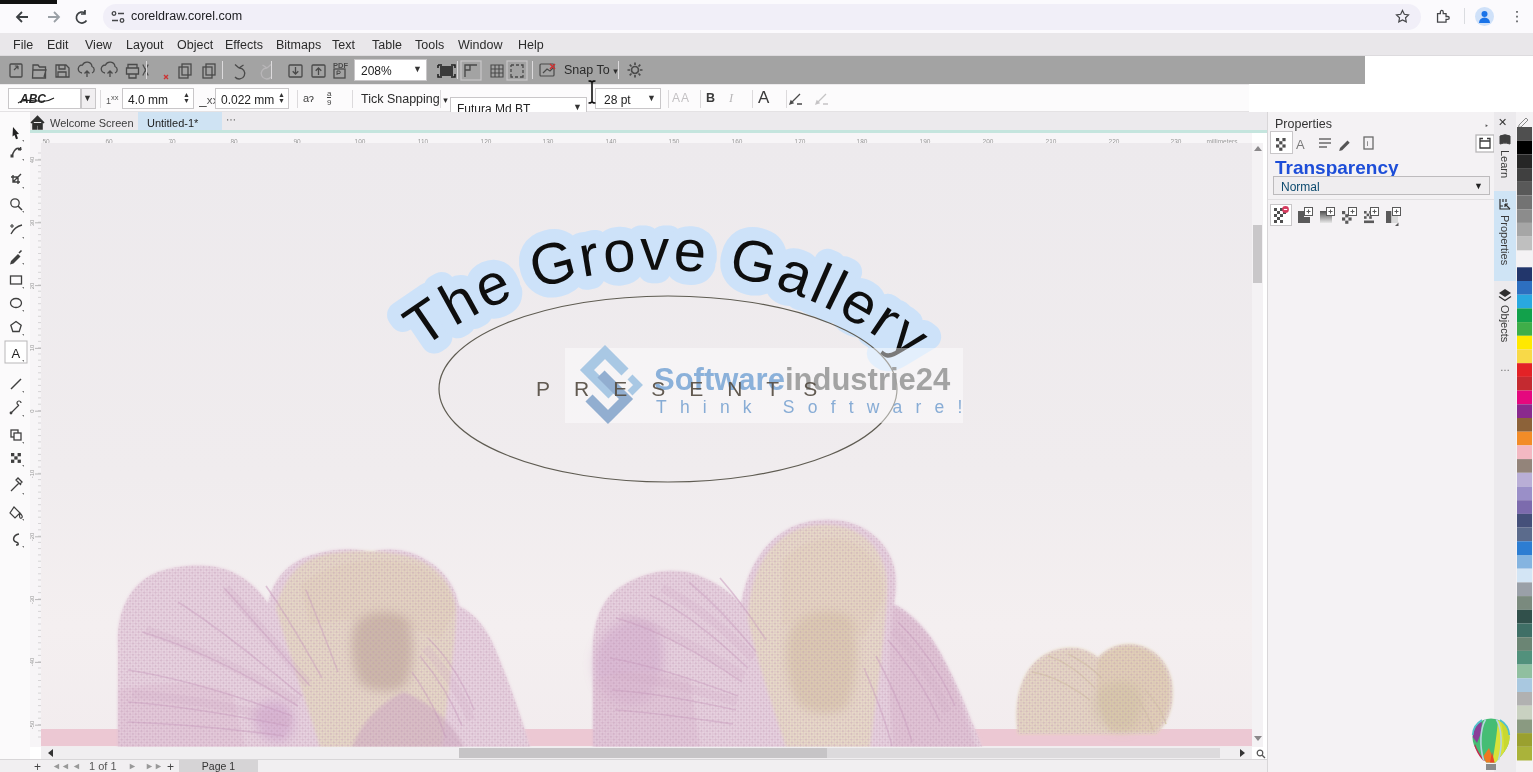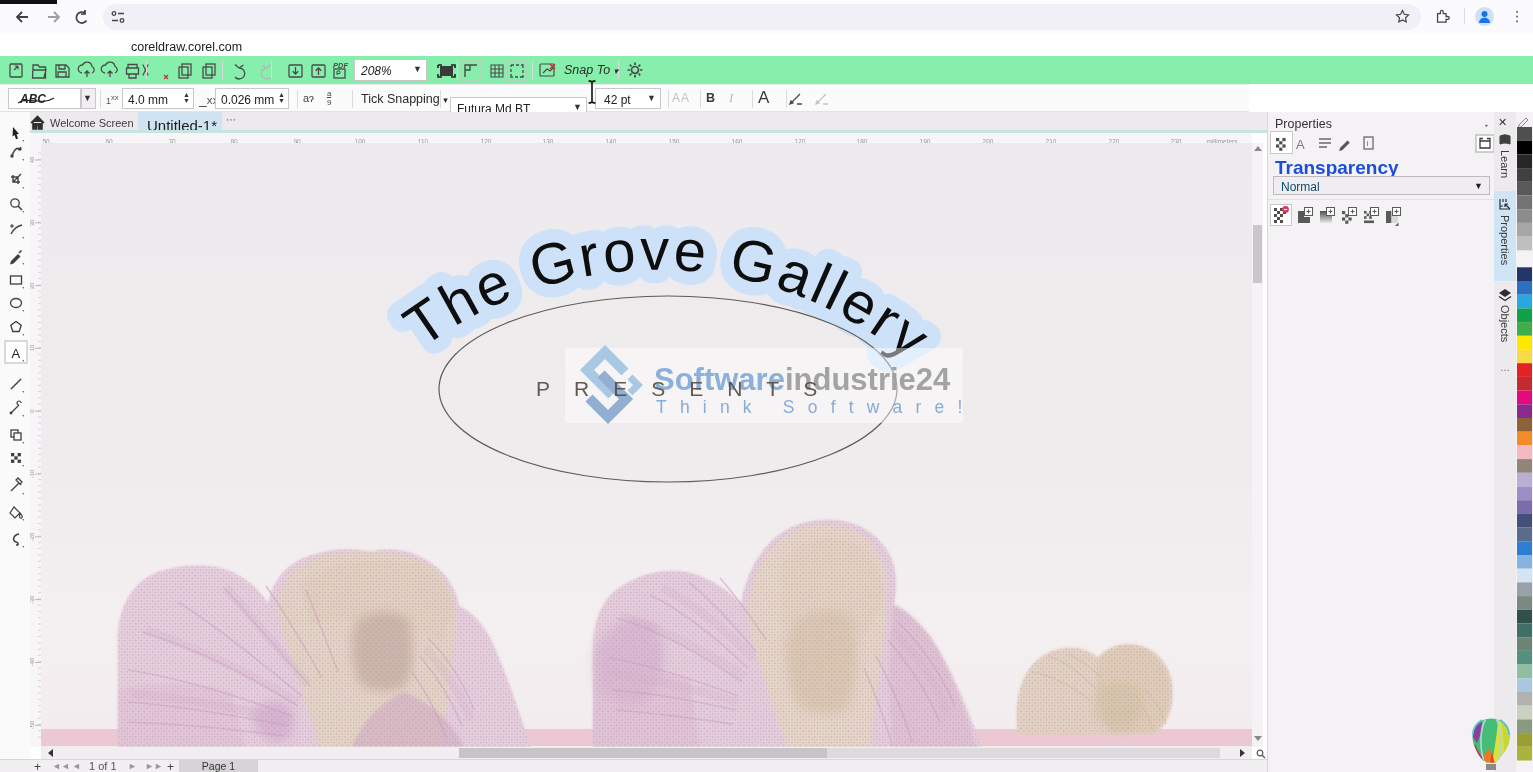--- a/index.html
+++ b/index.html
@@ -4,27 +4,27 @@
 <style>
   * { margin:0; padding:0; box-sizing:border-box; }
   html,body { width:1533px; height:772px; overflow:hidden; background:#fff;
     font-family:"Liberation Sans", sans-serif; }
   .abs { position:absolute; }
   #stage { position:relative; width:1533px; height:772px; }
   
   #chrome { left:0; top:0; width:1533px; height:33px; background:#fbfafd; }
   #pill { position:absolute; left:103px; top:4px; width:1318px; height:26px;
     border-radius:13px; background:#f1eff8; }
-  #urltxt { position:absolute; left:131px; top:9px; font-size:12.5px; color:#202124;margin-top:31px; }
+  #urltxt { position:absolute; left:131px; top:9px; font-size:12.5px; color:#202124; }
   
   #menubar { left:0; top:33px; width:1533px; height:23px; background:#e9e7ea;
     border-bottom:1px solid #dddbde; }
   #menubar span { position:absolute; top:5px; font-size:12.5px; color:#2b2b2b; }
   
-  #tb1 { left:0; top:56px; width:1533px; height:28px; background:#86efac;font-style:italic; }
+  #tb1 { left:0; top:56px; width:1365px; height:28px; background:#a3a3a3; }
   #tb2 { left:0; top:84px; width:1249px; height:28px; background:#fcfbfc;
     border-top:1px solid #eceaec; border-bottom:1px solid #e4e2e4;}
   .vsep { position:absolute; top:5px; width:1px; height:18px; background:#dcdadc; }
   .combo { position:absolute; background:#fff; border:1px solid #c9c7c9; font-size:12px;
     color:#222; }
   .combo .chev { position:absolute; right:4px; top:50%; transform:translateY(-62%);
     font-size:9px; color:#333; }
   .gbtn { position:absolute; font-size:12.5px; color:#2b2b2b; }
   
   #tabrow { left:0; top:112px; width:1267px; height:21px; background:#eceaed; }
@@ -77,20 +77,34 @@
     </svg>
     <div class="abs" style="left:1464px;top:8px;width:1px;height:16px;background:#dadce0"></div>
     <svg class="abs" style="left:1475px;top:7px" width="19" height="19" viewBox="0 0 19 19">
       <circle cx="9.5" cy="9.5" r="9.5" fill="#cfe1f9"></circle>
       <circle cx="9.5" cy="7" r="3" fill="#1a73e8"></circle>
       <path d="M4 16 a5.5 5.5 0 0 1 11 0 z" fill="#1a73e8"></path>
     </svg>
     <div class="abs" style="left:1510px;top:8px;font-size:14px;color:#454649;letter-spacing:0;">⋮</div>
   </div>
 
+  <div id="menubar" class="abs">
+    <span style="left:13px">File</span>
+      <span style="left:47px">Edit</span>
+    <span style="left:85px">View</span>
+      <span style="left:126px">Layout</span>
+    <span style="left:177px">Object</span>
+      <span style="left:225px">Effects</span>
+    <span style="left:276px">Bitmaps</span>
+      <span style="left:332px">Text</span>
+    <span style="left:372px">Table</span>
+      <span style="left:415px">Tools</span>
+    <span style="left:458px">Window</span>
+      <span style="left:518px">Help</span>
+  </div>
 
   <div id="tb1" class="abs">
     <svg class="abs" style="left:6px;top:5px" width="650" height="20" viewBox="0 0 650 20" fill="none" stroke="#4a4a4a" stroke-width="1.3">
 
       <rect x="4" y="3" width="12" height="13" rx="1"></rect>
         <path d="M8 9 l4-4 m0 0 h-3.2 m3.2 0 v3.2" stroke-width="1.2"></path>
 
       <path d="M27 6 v-2 h5 l1.5 2 h6 v11 h-13 z M27 9 h13 l-2 7"></path>
 
       <path d="M50 4 h10 l3 3 v9 h-13 z M53 4 v4 h6 v-4 M52 16 v-5 h8 v5"></path>
@@ -165,32 +179,32 @@
     <div class="combo" style="left:81px;top:3px;width:15px;height:21px;background:#f1eff1;">
       <span class="chev" style="right:3px">▼</span>
     </div>
     <div class="gbtn" style="left:106px;top:8px;font-size:9px;color:#555">1<sup>xx</sup></div>
     <div class="combo" style="left:122px;top:3px;width:72px;height:21px;">
       <span style="position:absolute;left:5px;top:4px">4.0 mm</span>
       <span class="chev" style="right:3px;font-size:7px;line-height:6px">▲<br>▼</span>
     </div>
     <div class="gbtn" style="left:199px;top:8px;font-size:14px;color:#555">–<sup>xx</sup></div>
     <div class="combo" style="left:215px;top:3px;width:74px;height:21px;">
-      <span style="position:absolute;left:5px;top:4px">0.026 mm</span>
+      <span style="position:absolute;left:5px;top:4px">0.022 mm</span>
       <span class="chev" style="right:3px;font-size:7px;line-height:6px">▲<br>▼</span>
     </div>
     <div class="gbtn" style="left:303px;top:7px;font-size:11px;color:#444">aɂ</div>
     <div class="gbtn" style="left:327px;top:4px;font-size:8px;color:#444;text-align:center;line-height:9px">a<br><span style="border-top:1px solid #444">9</span></div>
     <div class="gbtn" style="left:361px;top:7px">Tick Snapping <span style="font-size:9px">▾</span></div>
     <div class="combo" style="left:450px;top:12px;width:137px;height:21px;text-align:center;">
       <span style="position:absolute;left:6px;top:4px">Futura Md BT</span>
       <span class="chev">▼</span>
     </div>
     <div class="combo" style="left:595px;top:3px;width:66px;height:21px;">
-      <span style="position:absolute;left:8px;top:4px">42 pt</span>
+      <span style="position:absolute;left:8px;top:4px">28 pt</span>
       <span class="chev">▼</span>
     </div>
     <div class="gbtn" style="left:672px;top:6px;color:#c3c1c3;font-size:12px;font-weight:normal">A A</div>
     <div class="gbtn" style="left:706px;top:6px;font-weight:bold;color:#3a3a3a">B</div>
     <div class="gbtn" style="left:729px;top:6px;font-style:italic;color:#b9b7b9;font-family:'Liberation Serif',serif">I</div>
     <div class="gbtn" style="left:758px;top:3px;font-size:17px;color:#3a3a3a">A</div>
     <svg class="abs" style="left:788px;top:6px" width="50" height="16" viewBox="0 0 50 16" fill="none" stroke="#4a4a4a" stroke-width="1.3">
       <path d="M2 13 L12 3 M2 13 l3-1 -2-2 z M9 13 h5"></path>
       <g stroke="#c5c3c5">
           <path d="M28 13 L38 3 M28 13 l3-1 -2-2 z M35 13 h5"></path>
@@ -209,21 +223,21 @@
       <path d="M8 3 v20 M4.5 2 h3 m1 0 h3 M4.5 24 h3 m1 0 h3 M4.5 2 q2 0 3.5 1 q1.5-1 3.5-1 M4.5 24 q2 0 3.5-1 q1.5 1 3.5 1" stroke="#111" stroke-width="1.6" fill="none"></path>
     </svg>
   </div>
 
   <div id="tabrow" class="abs">
     <svg class="abs" style="left:30px;top:3px" width="15" height="15" viewBox="0 0 15 15">
       <path d="M1 8 L7.5 1.5 L14 8 M3 7 v7 h3.5 v-4 h2 v4 H12 V7" fill="#2f2f2f" stroke="#2f2f2f" stroke-width="1.6"></path>
     </svg>
     <span class="abs" style="left:50px;top:5px;font-size:11px;color:#3c3c3c">Welcome Screen</span>
     <div class="abs" style="left:138px;top:0;width:84px;height:21px;background:#cfe3f3;"></div>
-    <span class="abs" style="left:147px;top:5px;font-size:15px;color:#1c1c1c">Untitled-1*</span>
+    <span class="abs" style="left:147px;top:5px;font-size:11px;color:#1c1c1c">Untitled-1*</span>
     <span class="abs" style="left:226px;top:2px;font-size:10px;color:#555">⋯</span>
   </div>
   <div id="tealline" class="abs"></div>
 
   <div id="hruler" class="abs"><svg width="1222" height="10" id="hrsvg">
         <path d="M3.4 7 v3 M9.7 7 v3 M22.3 7 v3 M28.6 7 v3 M34.8 7 v3 M41.1 7 v3 M47.4 7 v3 M53.7 7 v3 M60.0 7 v3 M66.2 7 v3 M72.5 7 v3 M85.1 7 v3 M91.4 7 v3 M97.6 7 v3 M103.9 7 v3 M110.2 7 v3 M116.5 7 v3 M122.8 7 v3 M129.0 7 v3 M135.3 7 v3 M147.9 7 v3 M154.2 7 v3 M160.4 7 v3 M166.7 7 v3 M173.0 7 v3 M179.3 7 v3 M185.6 7 v3 M191.8 7 v3 M198.1 7 v3 M210.7 7 v3 M217.0 7 v3 M223.2 7 v3 M229.5 7 v3 M235.8 7 v3 M242.1 7 v3 M248.4 7 v3 M254.6 7 v3 M260.9 7 v3 M273.5 7 v3 M279.8 7 v3 M286.0 7 v3 M292.3 7 v3 M298.6 7 v3 M304.9 7 v3 M311.2 7 v3 M317.4 7 v3 M323.7 7 v3 M336.3 7 v3 M342.6 7 v3 M348.8 7 v3 M355.1 7 v3 M361.4 7 v3 M367.7 7 v3 M374.0 7 v3 M380.2 7 v3 M386.5 7 v3 M399.1 7 v3 M405.4 7 v3 M411.6 7 v3 M417.9 7 v3 M424.2 7 v3 M430.5 7 v3 M436.8 7 v3 M443.0 7 v3 M449.3 7 v3 M461.9 7 v3 M468.2 7 v3 M474.4 7 v3 M480.7 7 v3 M487.0 7 v3 M493.3 7 v3 M499.6 7 v3 M505.8 7 v3 M512.1 7 v3 M524.7 7 v3 M531.0 7 v3 M537.2 7 v3 M543.5 7 v3 M549.8 7 v3 M556.1 7 v3 M562.4 7 v3 M568.6 7 v3 M574.9 7 v3 M587.5 7 v3 M593.8 7 v3 M600.0 7 v3 M606.3 7 v3 M612.6 7 v3 M618.9 7 v3 M625.2 7 v3 M631.4 7 v3 M637.7 7 v3 M650.3 7 v3 M656.6 7 v3 M662.8 7 v3 M669.1 7 v3 M675.4 7 v3 M681.7 7 v3 M688.0 7 v3 M694.2 7 v3 M700.5 7 v3 M713.1 7 v3 M719.4 7 v3 M725.6 7 v3 M731.9 7 v3 M738.2 7 v3 M744.5 7 v3 M750.8 7 v3 M757.0 7 v3 M763.3 7 v3 M775.9 7 v3 M782.2 7 v3 M788.4 7 v3 M794.7 7 v3 M801.0 7 v3 M807.3 7 v3 M813.6 7 v3 M819.8 7 v3 M826.1 7 v3 M838.7 7 v3 M845.0 7 v3 M851.2 7 v3 M857.5 7 v3 M863.8 7 v3 M870.1 7 v3 M876.4 7 v3 M882.6 7 v3 M888.9 7 v3 M901.5 7 v3 M907.8 7 v3 M914.0 7 v3 M920.3 7 v3 M926.6 7 v3 M932.9 7 v3 M939.2 7 v3 M945.4 7 v3 M951.7 7 v3 M964.3 7 v3 M970.6 7 v3 M976.8 7 v3 M983.1 7 v3 M989.4 7 v3 M995.7 7 v3 M1002.0 7 v3 M1008.2 7 v3 M1014.5 7 v3 M1027.1 7 v3 M1033.4 7 v3 M1039.6 7 v3 M1045.9 7 v3 M1052.2 7 v3 M1058.5 7 v3 M1064.8 7 v3 M1071.0 7 v3 M1077.3 7 v3 M1089.9 7 v3 M1096.2 7 v3 M1102.4 7 v3 M1108.7 7 v3 M1115.0 7 v3 M1121.3 7 v3 M1127.6 7 v3 M1133.8 7 v3 M1140.1 7 v3 M1152.7 7 v3 M1159.0 7 v3 M1165.2 7 v3" stroke="#c9c7c9" stroke-width="0.7"></path>
         <path d="M-46.8 5 v5 M16.0 5 v5 M78.8 5 v5 M141.6 5 v5 M204.4 5 v5 M267.2 5 v5 M330.0 5 v5 M392.8 5 v5 M455.6 5 v5 M518.4 5 v5 M581.2 5 v5 M644.0 5 v5 M706.8 5 v5 M769.6 5 v5 M832.4 5 v5 M895.2 5 v5 M958.0 5 v5 M1020.8 5 v5 M1083.6 5 v5 M1146.4 5 v5" stroke="#aaa8aa" stroke-width="0.8"></path>
         <text x="16" y="7" font-size="6.5" fill="#9a9a9a" text-anchor="middle">50</text>
         <text x="79" y="7" font-size="6.5" fill="#9a9a9a" text-anchor="middle">60</text>
         <text x="142" y="7" font-size="6.5" fill="#9a9a9a" text-anchor="middle">70</text>

